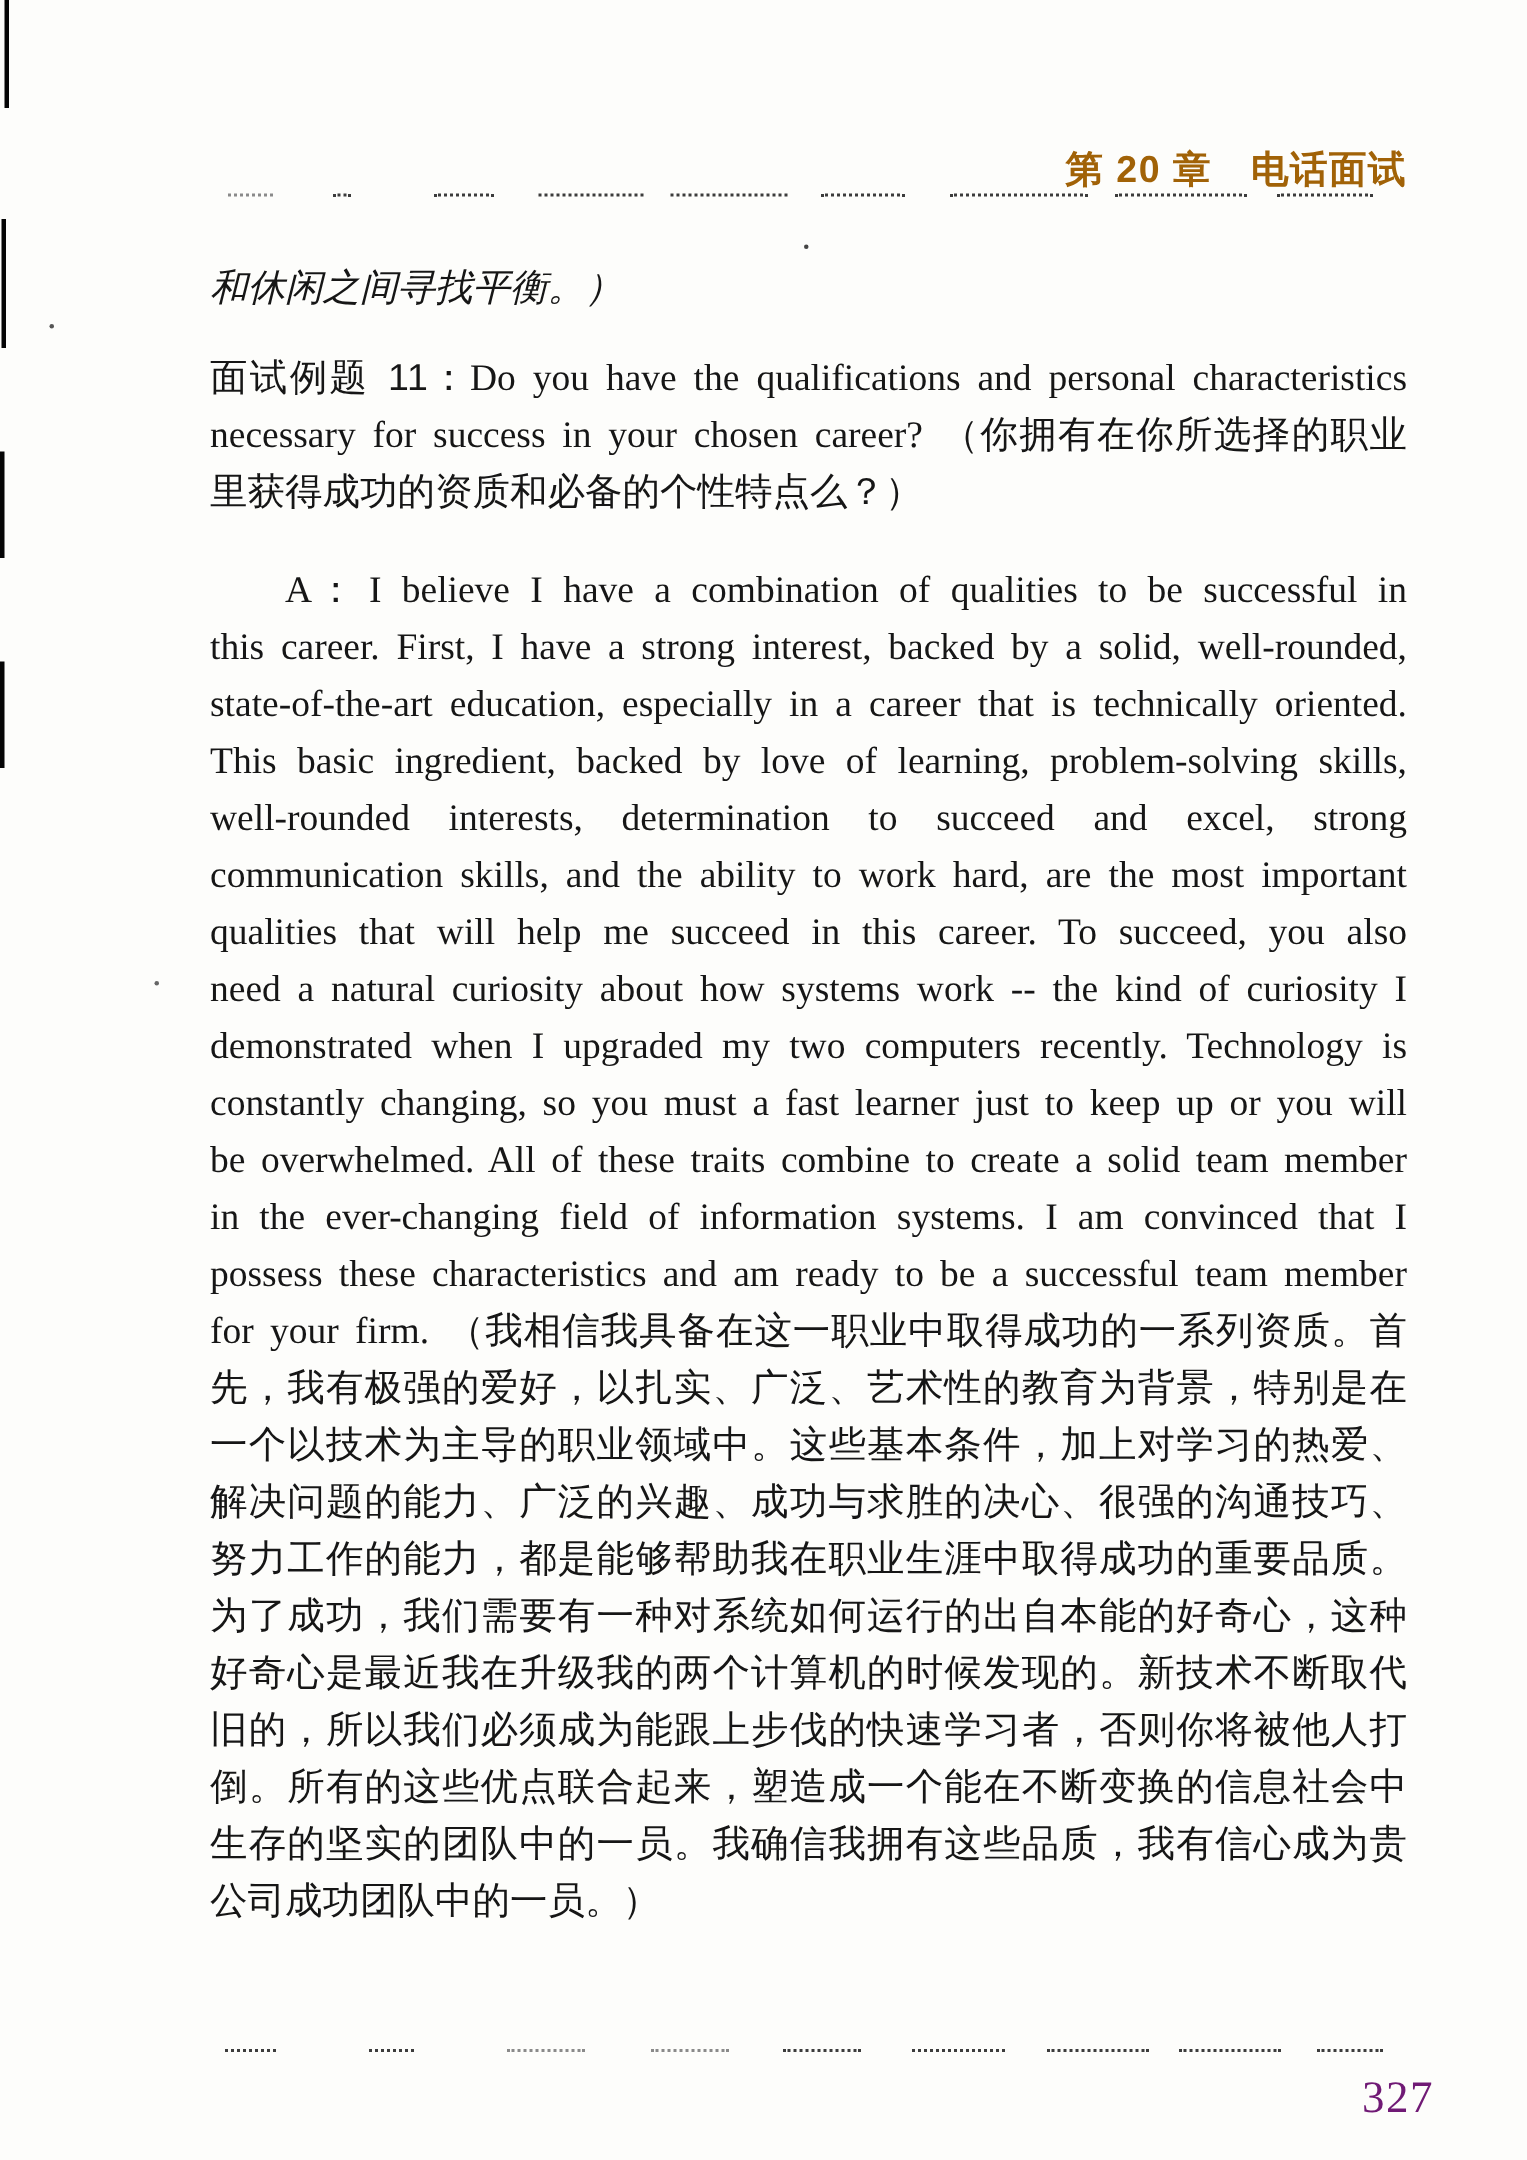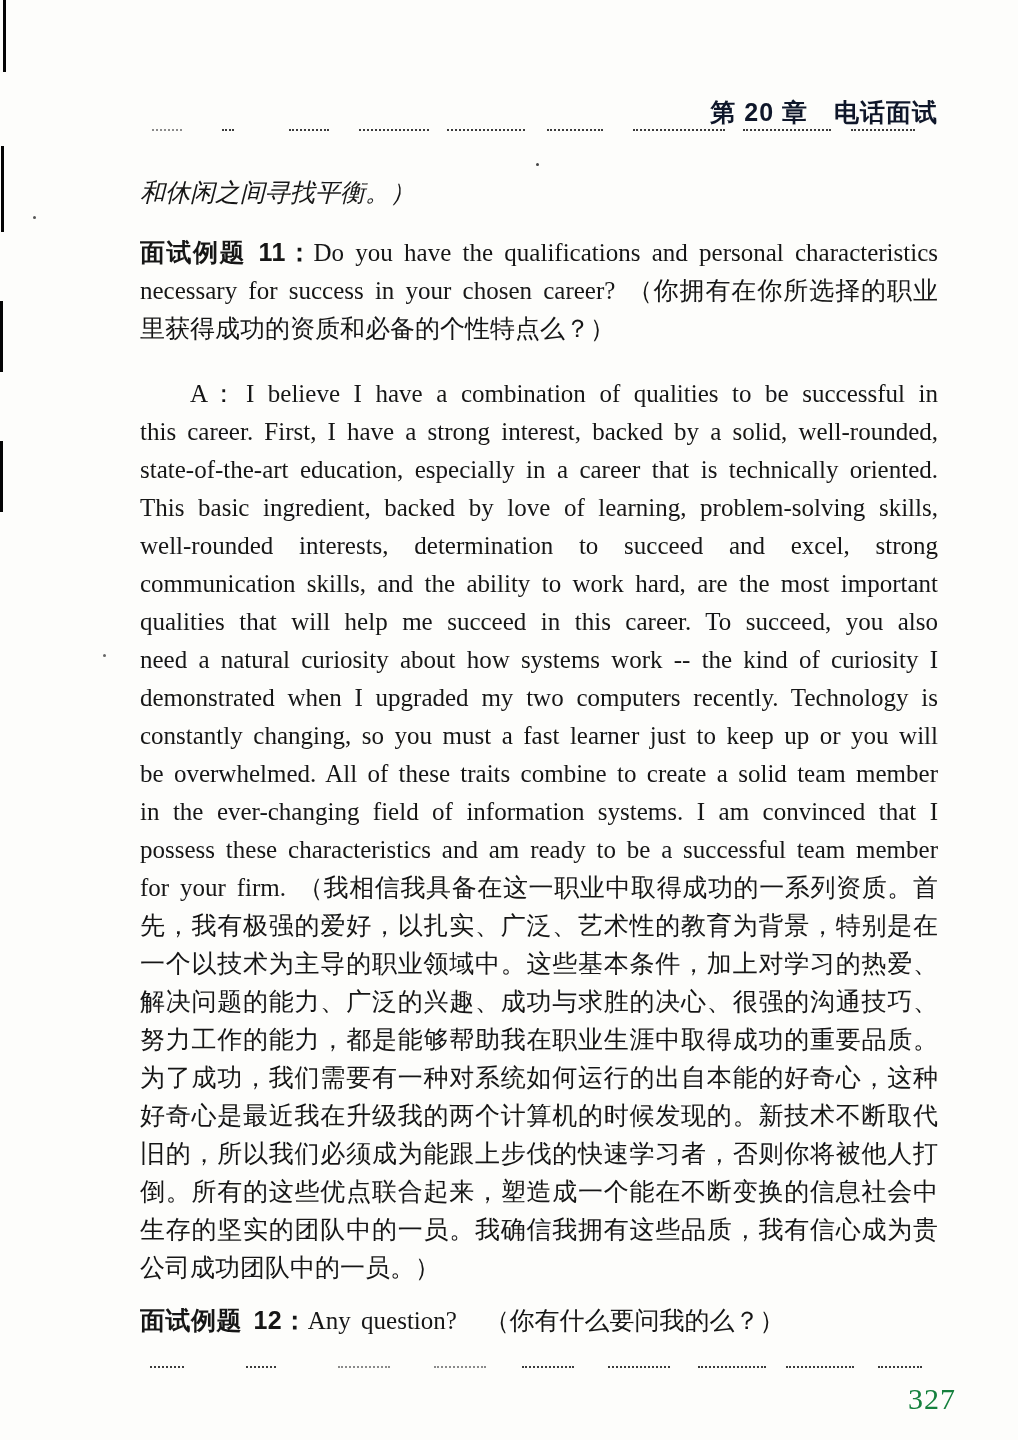--- a/index.html
+++ b/index.html
@@ -20,21 +20,21 @@
   .chapter-header {
     position: absolute;
     top: 96px;
     left: 0;
     right: 80px;
     text-align: right;
     font-family: "Liberation Sans", "DejaVu Sans", sans-serif;
     font-weight: bold;
     font-size: 25px;
     letter-spacing: 1px;
-    color: #0f172a;
+    color: #a16207;
   }
   
   .dotted-rule {
     position: absolute;
     display: flex;
     align-items: flex-end;
   }
   .rule-top { top: 129px; left: 152px; width: 800px; }
   .rule-bottom { top: 1366px; left: 150px; width: 790px; }
   .dotted-rule .seg {
@@ -57,38 +57,38 @@
     text-align: justify;
     text-align-last: left;
     word-spacing: 0.16em;
   }
   .para-continuation { margin-top: 14px; font-style: italic; }
   .para-heading { margin-top: 21px; }
   .para-answer { margin-top: 27px; text-indent: 50px; }
   .para-q12 { margin-top: 14px; }
   .heading-label {
     font-family: "Liberation Sans", "DejaVu Sans", sans-serif;
-    font-weight: bold;
+    font-weight: normal;
     font-size: 25px;
     letter-spacing: 0.5px;
   }
   .zh-gap { margin-left: 0.45em; }
   .zh-gap-wide { margin-left: 1.1em; }
   .answer-label { margin-right: 0.25em; }
   
   .page-number {
     position: absolute;
     top: 1382px;
     left: 0;
     right: 62px;
     text-align: right;
     font-size: 30px;
     letter-spacing: 1px;
     font-family: "Liberation Serif", "DejaVu Serif", serif;
-    color: #15803d;
+    color: #701a75;
   }
   
   .artifact {
     position: absolute;
     background: #050505;
   }
   .artifact-bar-1 { left: 3px; top: 0; width: 3px; height: 72px; }
   .artifact-bar-2 { left: 1px; top: 146px; width: 3px; height: 86px; }
   .artifact-bar-3 { left: 0; top: 301px; width: 3px; height: 71px; }
   .artifact-bar-4 { left: 0; top: 441px; width: 3px; height: 71px; }
@@ -120,23 +120,20 @@
     <p class="para para-continuation">和休闲之间寻找平衡。）</p>
 
     <p class="para para-heading">
       <span class="heading-label">面试例题 11：</span><span>Do you have the qualifications and personal characteristics necessary for success in your chosen career?</span><span class="zh-gap">（你拥有在你所选择的职业里获得成功的资质和必备的个性特点么？）</span>
     </p>
 
     <p class="para para-answer">
       <span class="answer-label">A：</span><span>I believe I have a combination of qualities to be successful in this career. First, I have a strong interest, backed by a solid, well-rounded, state-of-the-art education, especially in a career that is technically oriented. This basic ingredient, backed by love of learning, problem-solving skills, well-rounded interests, determination to succeed and excel, strong communication skills, and the ability to work hard, are the most important qualities that will help me succeed in this career. To succeed, you also need a natural curiosity about how systems work -- the kind of curiosity I demonstrated when I upgraded my two computers recently. Technology is constantly changing, so you must a fast learner just to keep up or you will be overwhelmed. All of these traits combine to create a solid team member in the ever-changing field of information systems. I am convinced that I possess these characteristics and am ready to be a successful team member for your firm.</span><span class="zh-gap">（我相信我具备在这一职业中取得成功的一系列资质。首先，我有极强的爱好，以扎实、广泛、艺术性的教育为背景，特别是在一个以技术为主导的职业领域中。这些基本条件，加上对学习的热爱、解决问题的能力、广泛的兴趣、成功与求胜的决心、很强的沟通技巧、努力工作的能力，都是能够帮助我在职业生涯中取得成功的重要品质。为了成功，我们需要有一种对系统如何运行的出自本能的好奇心，这种好奇心是最近我在升级我的两个计算机的时候发现的。新技术不断取代旧的，所以我们必须成为能跟上步伐的快速学习者，否则你将被他人打倒。所有的这些优点联合起来，塑造成一个能在不断变换的信息社会中生存的坚实的团队中的一员。我确信我拥有这些品质，我有信心成为贵公司成功团队中的一员。）</span>
     </p>
 
-    <p class="para para-q12">
-      <span class="heading-label">面试例题 12：</span><span>Any question?</span><span class="zh-gap-wide">（你有什么要问我的么？）</span>
-    </p>
 
   </div>
 
   <div class="dotted-rule rule-bottom">
     <span class="seg" style="width:34px; margin-right:62px;"></span>
     <span class="seg" style="width:30px; margin-right:62px;"></span>
     <span class="seg faint" style="width:52px; margin-right:44px;"></span>
     <span class="seg faint" style="width:52px; margin-right:36px;"></span>
     <span class="seg" style="width:52px; margin-right:34px;"></span>
     <span class="seg" style="width:62px; margin-right:28px;"></span>

